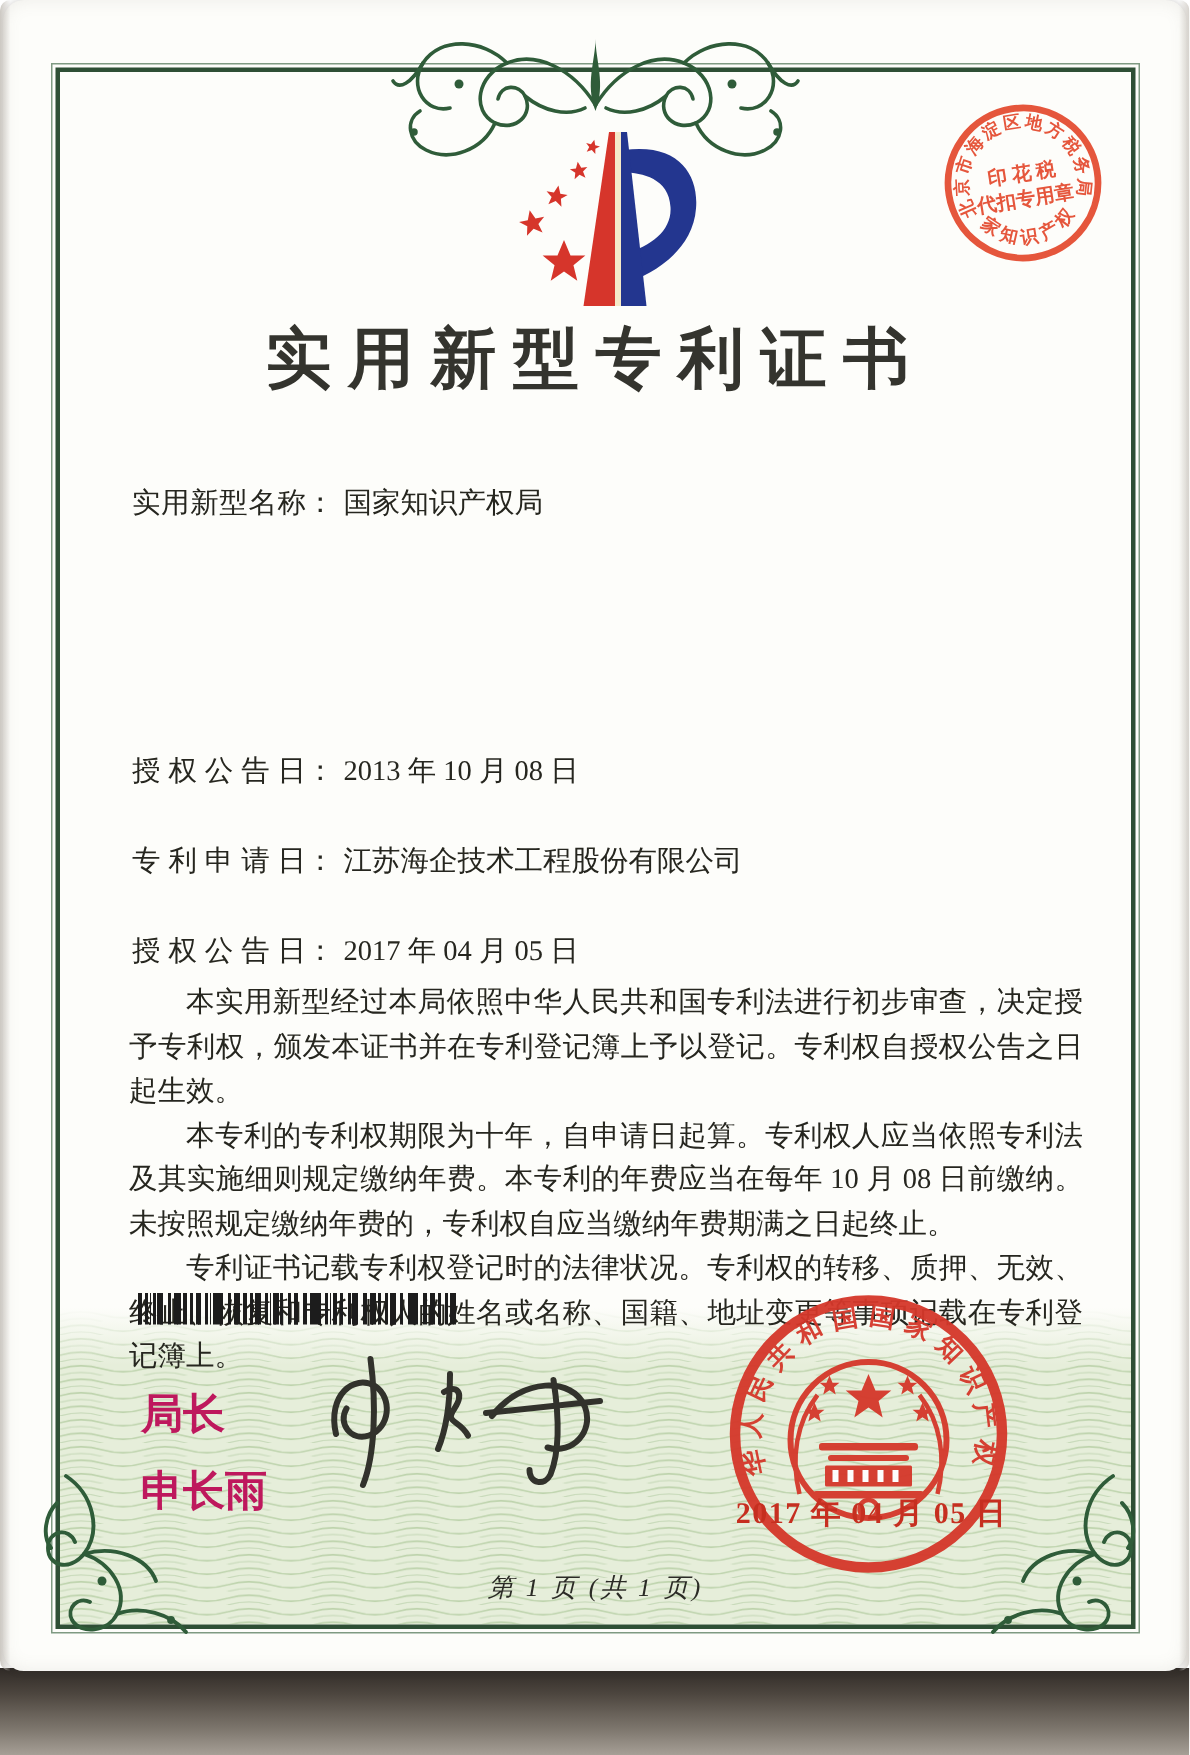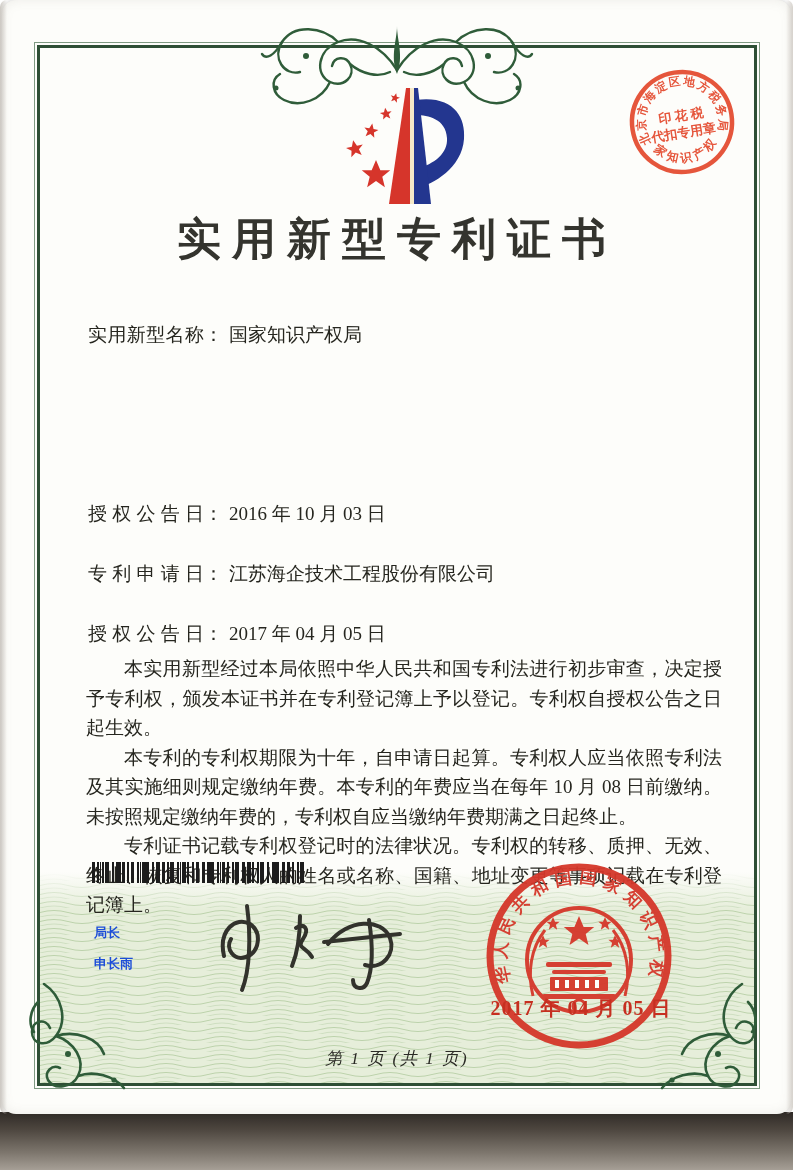--- a/index.html
+++ b/index.html
@@ -27,22 +27,22 @@
   .flabel{display:inline-block;width:116px;text-align:justify;text-align-last:justify;}
   .fvalue{margin-left:6px;}
   .paras{position:absolute;left:86px;top:654px;width:636px;font-size:19px;line-height:29.5px;
          text-align:justify;color:#26261f;z-index:5;}
   .paras p{margin:0;text-indent:2em;}
   .barcode{position:absolute;left:92px;top:862px;width:212px;height:21px;z-index:5;
     background-image:
       repeating-linear-gradient(90deg,#1c1c1c 0 2px,transparent 2px 5px),
       repeating-linear-gradient(90deg,#1c1c1c 0 1px,transparent 1px 8px),
       repeating-linear-gradient(90deg,#1c1c1c 0 3px,transparent 3px 13px);}
-  .officer{position:absolute;left:94px;top:924px;z-index:5;color:#1d4ed8;
-           font-family:"Liberation Sans","DejaVu Sans",sans-serif;font-size:13px;font-weight:600;}
+  .officer{position:absolute;left:94px;top:924px;z-index:5;color:#be185d;
+           font-family:"Liberation Sans","DejaVu Sans",sans-serif;font-size:28px;font-weight:600;}
   .officer .name{margin-top:13px;}
   .signature{position:absolute;left:200px;top:896px;z-index:6;}
   .seal-top{position:absolute;left:620px;top:60px;z-index:6;transform:rotate(-9deg);opacity:.93;}
   .seal-bottom{position:absolute;left:484px;top:861px;z-index:6;opacity:.95;}
   .seal-date{position:absolute;left:486px;top:995px;width:190px;text-align:center;font-size:20px;
              font-weight:bold;letter-spacing:1px;color:#c62f20;z-index:7;}
   .footer{position:absolute;left:37px;top:1047px;width:720px;text-align:center;font-size:17px;
           letter-spacing:2px;color:#2b2b26;z-index:5;font-style:italic;}
   svg text{font-family:"Liberation Serif","DejaVu Serif",serif;}
 </style>
@@ -137,21 +137,21 @@
       <textPath href="#taxArcBot" startOffset="50%" text-anchor="middle">国家知识产权局</textPath>
     </text>
   </svg>
 
   <div class="doc-title">实用新型专利证书</div>
 
   <div class="field" style="top:322px">
     <span class="flabel">实用新型名称</span><span>：</span><span class="fvalue">国家知识产权局</span>
   </div>
   <div class="field" style="top:501px">
-    <span class="flabel">授权公告日</span><span>：</span><span class="fvalue">2016 年 10 月 03 日</span>
+    <span class="flabel">授权公告日</span><span>：</span><span class="fvalue">2013 年 10 月 08 日</span>
   </div>
   <div class="field" style="top:561px">
     <span class="flabel">专利申请日</span><span>：</span><span class="fvalue">江苏海企技术工程股份有限公司</span>
   </div>
   <div class="field" style="top:621px">
     <span class="flabel">授权公告日</span><span>：</span><span class="fvalue">2017 年 04 月 05 日</span>
   </div>
 
   <div class="paras">
     <p>本实用新型经过本局依照中华人民共和国专利法进行初步审查，决定授予专利权，颁发本证书并在专利登记簿上予以登记。专利权自授权公告之日起生效。</p>

